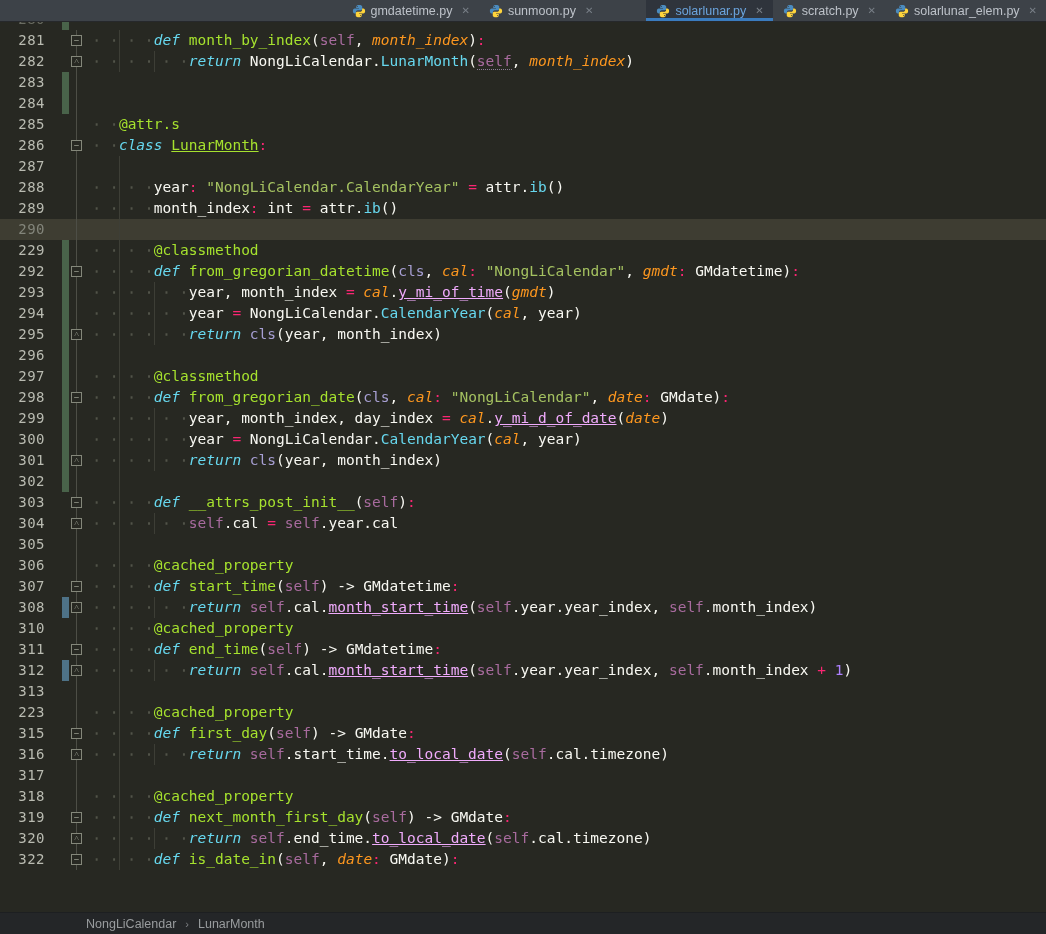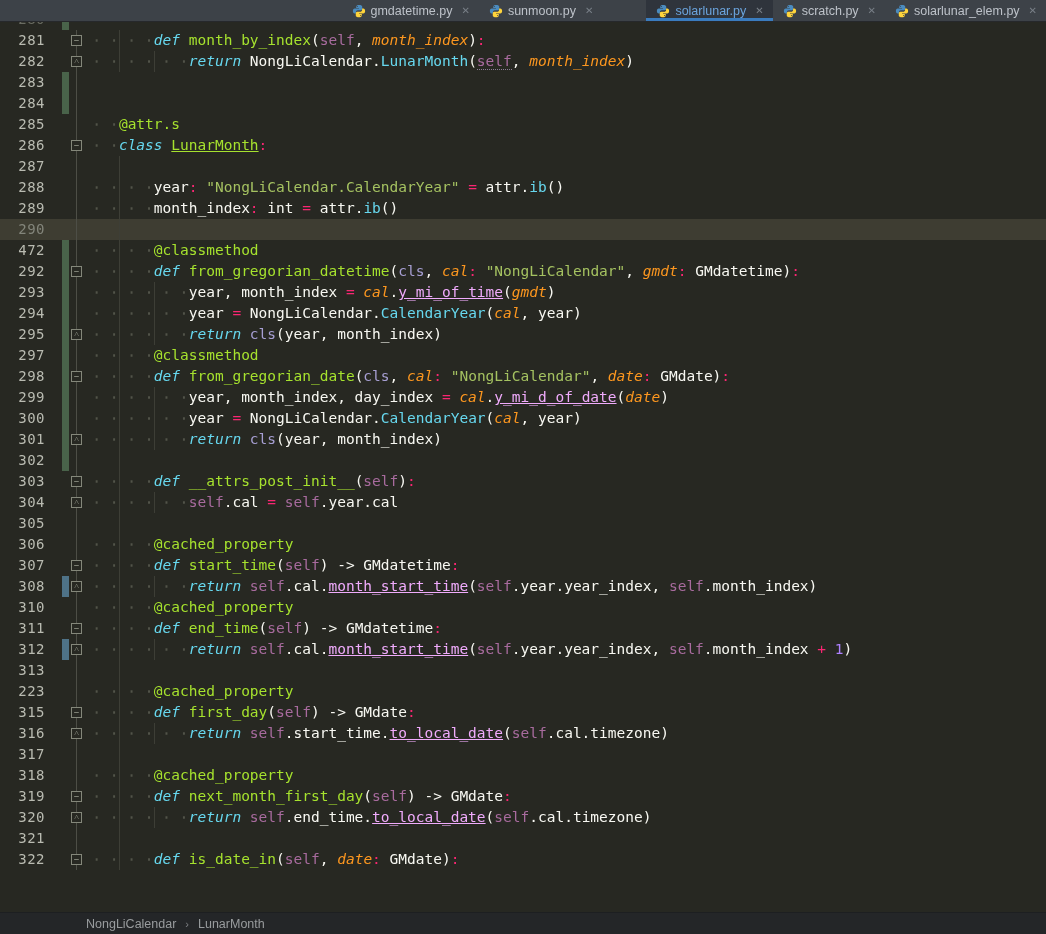--- a/index.html
+++ b/index.html
@@ -119,25 +119,26 @@
       <div class="line"><span class="lnum">281</span><i class="foldline"></i><i class="foldbox">−</i><i class="guide" style="left: calc(4ch + 84px);"></i><span class="codetext"><span class="ws" style="width: 8ch;">        </span><span class="tk-kw">def </span><span class="tk-fn">month_by_index</span><span class="tk-txt">(</span><span class="tk-self">self</span><span class="tk-txt">, </span><span class="tk-param">month_index</span><span class="tk-txt">)</span><span class="tk-op">:</span></span></div>
       <div class="line"><span class="lnum">282</span><i class="foldline"></i><i class="foldbox">˄</i><i class="guide" style="left: calc(4ch + 84px);"></i><i class="guide" style="left: calc(8ch + 84px);"></i><span class="codetext"><span class="ws" style="width: 12ch;">            </span><span class="tk-kw">return </span><span class="tk-txt">NongLiCalendar.</span><span class="tk-call">LunarMonth</span><span class="tk-txt">(</span><span class="tk-selfd">self</span><span class="tk-txt">, </span><span class="tk-param">month_index</span><span class="tk-txt">)</span></span></div>
       <div class="line"><span class="lnum">283</span><i class="chg add"></i><i class="foldline"></i><span class="codetext"></span></div>
       <div class="line"><span class="lnum">284</span><i class="chg add"></i><i class="foldline"></i><span class="codetext"></span></div>
       <div class="line"><span class="lnum">285</span><i class="foldline"></i><span class="codetext"><span class="ws" style="width: 4ch;">    </span><span class="tk-dec">@attr.s</span></span></div>
       <div class="line"><span class="lnum">286</span><i class="foldline"></i><i class="foldbox">−</i><span class="codetext"><span class="ws" style="width: 4ch;">    </span><span class="tk-kw">class </span><span class="tk-clsdef">LunarMonth</span><span class="tk-op">:</span></span></div>
       <div class="line"><span class="lnum">287</span><i class="foldline"></i><i class="guide" style="left: calc(4ch + 84px);"></i><span class="codetext"></span></div>
       <div class="line"><span class="lnum">288</span><i class="foldline"></i><i class="guide" style="left: calc(4ch + 84px);"></i><span class="codetext"><span class="ws" style="width: 8ch;">        </span><span class="tk-txt">year</span><span class="tk-op">:</span><span class="tk-txt"> </span><span class="tk-str">"NongLiCalendar.CalendarYear"</span><span class="tk-txt"> </span><span class="tk-op">=</span><span class="tk-txt"> attr.</span><span class="tk-call">ib</span><span class="tk-txt">()</span></span></div>
       <div class="line"><span class="lnum">289</span><i class="foldline"></i><i class="guide" style="left: calc(4ch + 84px);"></i><span class="codetext"><span class="ws" style="width: 8ch;">        </span><span class="tk-txt">month_index</span><span class="tk-op">:</span><span class="tk-txt"> int </span><span class="tk-op">=</span><span class="tk-txt"> attr.</span><span class="tk-call">ib</span><span class="tk-txt">()</span></span></div>
       <div class="line current"><span class="lnum">290</span><i class="foldline"></i><i class="guide" style="left: calc(4ch + 84px);"></i><span class="codetext"></span></div>
-      <div class="line"><span class="lnum">472</span><i class="chg add"></i><i class="foldline"></i><i class="guide" style="left: calc(4ch + 84px);"></i><span class="codetext"><span class="ws" style="width: 8ch;">        </span><span class="tk-dec">@classmethod</span></span></div>
+      <div class="line"><span class="lnum">229</span><i class="chg add"></i><i class="foldline"></i><i class="guide" style="left: calc(4ch + 84px);"></i><span class="codetext"><span class="ws" style="width: 8ch;">        </span><span class="tk-dec">@classmethod</span></span></div>
       <div class="line"><span class="lnum">292</span><i class="chg add"></i><i class="foldline"></i><i class="foldbox">−</i><i class="guide" style="left: calc(4ch + 84px);"></i><span class="codetext"><span class="ws" style="width: 8ch;">        </span><span class="tk-kw">def </span><span class="tk-fn">from_gregorian_datetime</span><span class="tk-txt">(</span><span class="tk-cls">cls</span><span class="tk-txt">, </span><span class="tk-param">cal</span><span class="tk-op">:</span><span class="tk-txt"> </span><span class="tk-str">"NongLiCalendar"</span><span class="tk-txt">, </span><span class="tk-param">gmdt</span><span class="tk-op">:</span><span class="tk-txt"> GMdatetime)</span><span class="tk-op">:</span></span></div>
       <div class="line"><span class="lnum">293</span><i class="chg add"></i><i class="foldline"></i><i class="guide" style="left: calc(4ch + 84px);"></i><i class="guide" style="left: calc(8ch + 84px);"></i><span class="codetext"><span class="ws" style="width: 12ch;">            </span><span class="tk-txt">year, month_index </span><span class="tk-op">=</span><span class="tk-txt"> </span><span class="tk-param">cal</span><span class="tk-txt">.</span><span class="tk-callu">y_mi_of_time</span><span class="tk-txt">(</span><span class="tk-param">gmdt</span><span class="tk-txt">)</span></span></div>
       <div class="line"><span class="lnum">294</span><i class="chg add"></i><i class="foldline"></i><i class="guide" style="left: calc(4ch + 84px);"></i><i class="guide" style="left: calc(8ch + 84px);"></i><span class="codetext"><span class="ws" style="width: 12ch;">            </span><span class="tk-txt">year </span><span class="tk-op">=</span><span class="tk-txt"> NongLiCalendar.</span><span class="tk-call">CalendarYear</span><span class="tk-txt">(</span><span class="tk-param">cal</span><span class="tk-txt">, year)</span></span></div>
       <div class="line"><span class="lnum">295</span><i class="chg add"></i><i class="foldline"></i><i class="foldbox">˄</i><i class="guide" style="left: calc(4ch + 84px);"></i><i class="guide" style="left: calc(8ch + 84px);"></i><span class="codetext"><span class="ws" style="width: 12ch;">            </span><span class="tk-kw">return </span><span class="tk-cls">cls</span><span class="tk-txt">(year, month_index)</span></span></div>
+      <div class="line"><span class="lnum">296</span><i class="chg add"></i><i class="foldline"></i><i class="guide" style="left: calc(4ch + 84px);"></i><span class="codetext"></span></div>
       <div class="line"><span class="lnum">297</span><i class="chg add"></i><i class="foldline"></i><i class="guide" style="left: calc(4ch + 84px);"></i><span class="codetext"><span class="ws" style="width: 8ch;">        </span><span class="tk-dec">@classmethod</span></span></div>
       <div class="line"><span class="lnum">298</span><i class="chg add"></i><i class="foldline"></i><i class="foldbox">−</i><i class="guide" style="left: calc(4ch + 84px);"></i><span class="codetext"><span class="ws" style="width: 8ch;">        </span><span class="tk-kw">def </span><span class="tk-fn">from_gregorian_date</span><span class="tk-txt">(</span><span class="tk-cls">cls</span><span class="tk-txt">, </span><span class="tk-param">cal</span><span class="tk-op">:</span><span class="tk-txt"> </span><span class="tk-str">"NongLiCalendar"</span><span class="tk-txt">, </span><span class="tk-param">date</span><span class="tk-op">:</span><span class="tk-txt"> GMdate)</span><span class="tk-op">:</span></span></div>
       <div class="line"><span class="lnum">299</span><i class="chg add"></i><i class="foldline"></i><i class="guide" style="left: calc(4ch + 84px);"></i><i class="guide" style="left: calc(8ch + 84px);"></i><span class="codetext"><span class="ws" style="width: 12ch;">            </span><span class="tk-txt">year, month_index, day_index </span><span class="tk-op">=</span><span class="tk-txt"> </span><span class="tk-param">cal</span><span class="tk-txt">.</span><span class="tk-callu">y_mi_d_of_date</span><span class="tk-txt">(</span><span class="tk-param">date</span><span class="tk-txt">)</span></span></div>
       <div class="line"><span class="lnum">300</span><i class="chg add"></i><i class="foldline"></i><i class="guide" style="left: calc(4ch + 84px);"></i><i class="guide" style="left: calc(8ch + 84px);"></i><span class="codetext"><span class="ws" style="width: 12ch;">            </span><span class="tk-txt">year </span><span class="tk-op">=</span><span class="tk-txt"> NongLiCalendar.</span><span class="tk-call">CalendarYear</span><span class="tk-txt">(</span><span class="tk-param">cal</span><span class="tk-txt">, year)</span></span></div>
       <div class="line"><span class="lnum">301</span><i class="chg add"></i><i class="foldline"></i><i class="foldbox">˄</i><i class="guide" style="left: calc(4ch + 84px);"></i><i class="guide" style="left: calc(8ch + 84px);"></i><span class="codetext"><span class="ws" style="width: 12ch;">            </span><span class="tk-kw">return </span><span class="tk-cls">cls</span><span class="tk-txt">(year, month_index)</span></span></div>
       <div class="line"><span class="lnum">302</span><i class="chg add"></i><i class="foldline"></i><i class="guide" style="left: calc(4ch + 84px);"></i><span class="codetext"></span></div>
       <div class="line"><span class="lnum">303</span><i class="foldline"></i><i class="foldbox">−</i><i class="guide" style="left: calc(4ch + 84px);"></i><span class="codetext"><span class="ws" style="width: 8ch;">        </span><span class="tk-kw">def </span><span class="tk-fn">__attrs_post_init__</span><span class="tk-txt">(</span><span class="tk-self">self</span><span class="tk-txt">)</span><span class="tk-op">:</span></span></div>
       <div class="line"><span class="lnum">304</span><i class="foldline"></i><i class="foldbox">˄</i><i class="guide" style="left: calc(4ch + 84px);"></i><i class="guide" style="left: calc(8ch + 84px);"></i><span class="codetext"><span class="ws" style="width: 12ch;">            </span><span class="tk-self">self</span><span class="tk-txt">.cal </span><span class="tk-op">=</span><span class="tk-txt"> </span><span class="tk-self">self</span><span class="tk-txt">.year.cal</span></span></div>
       <div class="line"><span class="lnum">305</span><i class="foldline"></i><i class="guide" style="left: calc(4ch + 84px);"></i><span class="codetext"></span></div>
       <div class="line"><span class="lnum">306</span><i class="foldline"></i><i class="guide" style="left: calc(4ch + 84px);"></i><span class="codetext"><span class="ws" style="width: 8ch;">        </span><span class="tk-dec">@cached_property</span></span></div>
@@ -147,21 +148,20 @@
       <div class="line"><span class="lnum">311</span><i class="foldline"></i><i class="foldbox">−</i><i class="guide" style="left: calc(4ch + 84px);"></i><span class="codetext"><span class="ws" style="width: 8ch;">        </span><span class="tk-kw">def </span><span class="tk-fn">end_time</span><span class="tk-txt">(</span><span class="tk-self">self</span><span class="tk-txt">) -&gt; GMdatetime</span><span class="tk-op">:</span></span></div>
       <div class="line"><span class="lnum">312</span><i class="chg mod"></i><i class="foldline"></i><i class="foldbox">˄</i><i class="guide" style="left: calc(4ch + 84px);"></i><i class="guide" style="left: calc(8ch + 84px);"></i><span class="codetext"><span class="ws" style="width: 12ch;">            </span><span class="tk-kw">return </span><span class="tk-self">self</span><span class="tk-txt">.cal.</span><span class="tk-callu">month_start_time</span><span class="tk-txt">(</span><span class="tk-self">self</span><span class="tk-txt">.year.year_index, </span><span class="tk-self">self</span><span class="tk-txt">.month_index </span><span class="tk-op">+</span><span class="tk-txt"> </span><span class="tk-num">1</span><span class="tk-txt">)</span></span></div>
       <div class="line"><span class="lnum">313</span><i class="foldline"></i><i class="guide" style="left: calc(4ch + 84px);"></i><span class="codetext"></span></div>
       <div class="line"><span class="lnum">223</span><i class="foldline"></i><i class="guide" style="left: calc(4ch + 84px);"></i><span class="codetext"><span class="ws" style="width: 8ch;">        </span><span class="tk-dec">@cached_property</span></span></div>
       <div class="line"><span class="lnum">315</span><i class="foldline"></i><i class="foldbox">−</i><i class="guide" style="left: calc(4ch + 84px);"></i><span class="codetext"><span class="ws" style="width: 8ch;">        </span><span class="tk-kw">def </span><span class="tk-fn">first_day</span><span class="tk-txt">(</span><span class="tk-self">self</span><span class="tk-txt">) -&gt; GMdate</span><span class="tk-op">:</span></span></div>
       <div class="line"><span class="lnum">316</span><i class="foldline"></i><i class="foldbox">˄</i><i class="guide" style="left: calc(4ch + 84px);"></i><i class="guide" style="left: calc(8ch + 84px);"></i><span class="codetext"><span class="ws" style="width: 12ch;">            </span><span class="tk-kw">return </span><span class="tk-self">self</span><span class="tk-txt">.start_time.</span><span class="tk-callu">to_local_date</span><span class="tk-txt">(</span><span class="tk-self">self</span><span class="tk-txt">.cal.timezone)</span></span></div>
       <div class="line"><span class="lnum">317</span><i class="foldline"></i><i class="guide" style="left: calc(4ch + 84px);"></i><span class="codetext"></span></div>
       <div class="line"><span class="lnum">318</span><i class="foldline"></i><i class="guide" style="left: calc(4ch + 84px);"></i><span class="codetext"><span class="ws" style="width: 8ch;">        </span><span class="tk-dec">@cached_property</span></span></div>
       <div class="line"><span class="lnum">319</span><i class="foldline"></i><i class="foldbox">−</i><i class="guide" style="left: calc(4ch + 84px);"></i><span class="codetext"><span class="ws" style="width: 8ch;">        </span><span class="tk-kw">def </span><span class="tk-fn">next_month_first_day</span><span class="tk-txt">(</span><span class="tk-self">self</span><span class="tk-txt">) -&gt; GMdate</span><span class="tk-op">:</span></span></div>
       <div class="line"><span class="lnum">320</span><i class="foldline"></i><i class="foldbox">˄</i><i class="guide" style="left: calc(4ch + 84px);"></i><i class="guide" style="left: calc(8ch + 84px);"></i><span class="codetext"><span class="ws" style="width: 12ch;">            </span><span class="tk-kw">return </span><span class="tk-self">self</span><span class="tk-txt">.end_time.</span><span class="tk-callu">to_local_date</span><span class="tk-txt">(</span><span class="tk-self">self</span><span class="tk-txt">.cal.timezone)</span></span></div>
-      <div class="line"><span class="lnum">321</span><i class="foldline"></i><i class="guide" style="left: calc(4ch + 84px);"></i><span class="codetext"></span></div>
       <div class="line"><span class="lnum">322</span><i class="foldline"></i><i class="foldbox">−</i><i class="guide" style="left: calc(4ch + 84px);"></i><span class="codetext"><span class="ws" style="width: 8ch;">        </span><span class="tk-kw">def </span><span class="tk-fn">is_date_in</span><span class="tk-txt">(</span><span class="tk-self">self</span><span class="tk-txt">, </span><span class="tk-param">date</span><span class="tk-op">:</span><span class="tk-txt"> GMdate)</span><span class="tk-op">:</span></span></div>
     </div>
 </div>
 
 <div class="breadcrumbs">
     <span class="crumb">NongLiCalendar</span>
     <span class="crumb-sep">›</span>
     <span class="crumb">LunarMonth</span>
   </div>
 

